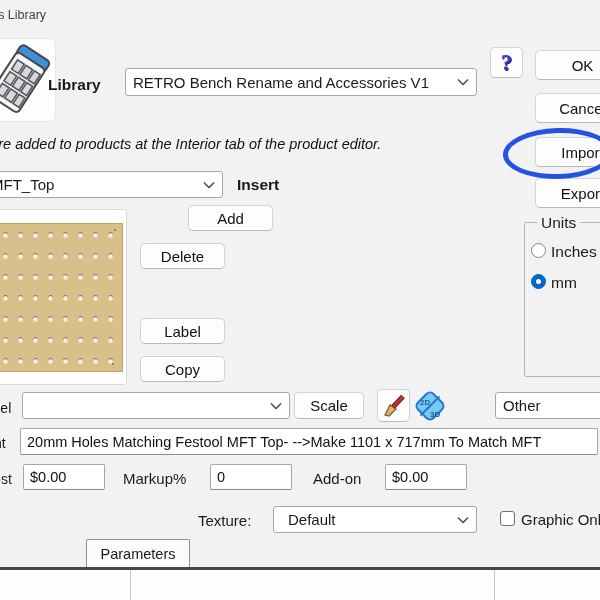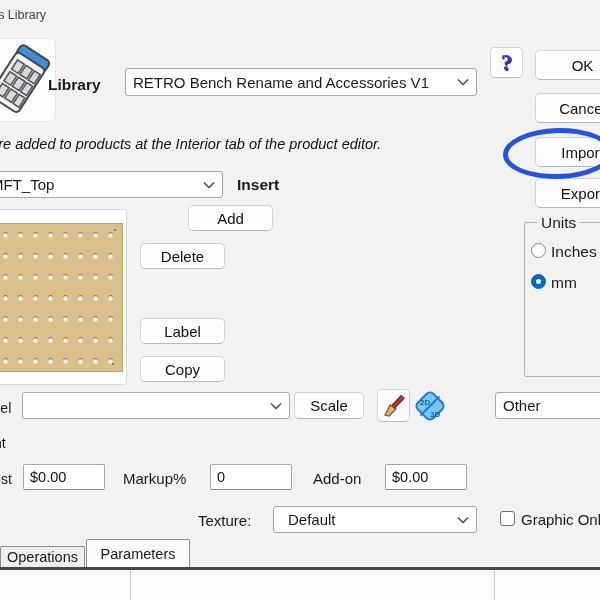--- a/index.html
+++ b/index.html
@@ -269,41 +269,39 @@
       <text x="9" y="18" font-family="Liberation Sans, sans-serif" font-size="8" font-weight="bold" fill="#1d5f9e">2D</text>
       <text x="19" y="30" font-family="Liberation Sans, sans-serif" font-size="8" font-weight="bold" fill="#1d5f9e">3D</text>
     </svg>
   </div>
 
   <div class="combo" style="left:495px;top:392px;width:160px;height:27px;">
     <span>Other</span>
   </div>
 
   <div class="lbl" style="left:-55px;top:435px;">Comment</div>
+  <input class="tbox" style="left: 20px; top: 428px; width: 578px; height: 27px;" value="20mm Holes Matching Festool MFT Top- --&gt;Make 1101 x 717mm To Match MFT">
 
   <div class="lbl" style="left:-17px;top:471px;">Cost</div>
   <input class="tbox" style="left: 23px; top: 464px; width: 82px; height: 26px;" value="$0.00">
   <div class="lbl15" style="left:123px;top:470px;">Markup%</div>
   <input class="tbox" style="left: 210px; top: 464px; width: 82px; height: 26px;" value="0">
   <div class="lbl15" style="left:313px;top:470px;">Add-on</div>
   <input class="tbox" style="left: 385px; top: 464px; width: 82px; height: 26px;" value="$0.00">
 
   <div class="lbl15" style="left:198px;top:512px;">Texture:</div>
   <div class="combo" style="left:273px;top:506px;width:204px;height:27px;padding-left:14px;">
     <span>Default</span>
     <svg class="chev" width="12" height="7" viewBox="0 0 12 7">
       <path d="M1 1 L6 6 L11 1" fill="none" stroke="#555" stroke-width="1.6"></path>
     </svg>
   </div>
   <div class="abs checkbox"></div>
   <div class="lbl15" style="left:521px;top:511px;">Graphic Only</div>
 
-  <div class="tab inactive">
-    <span>Operations</span>
-  </div>
   <div class="tab active">
     <span>Parameters</span>
   </div>
   <div class="abs tab-underline"></div>
 
   <div class="abs grid-head">
     
     
     
   </div>

